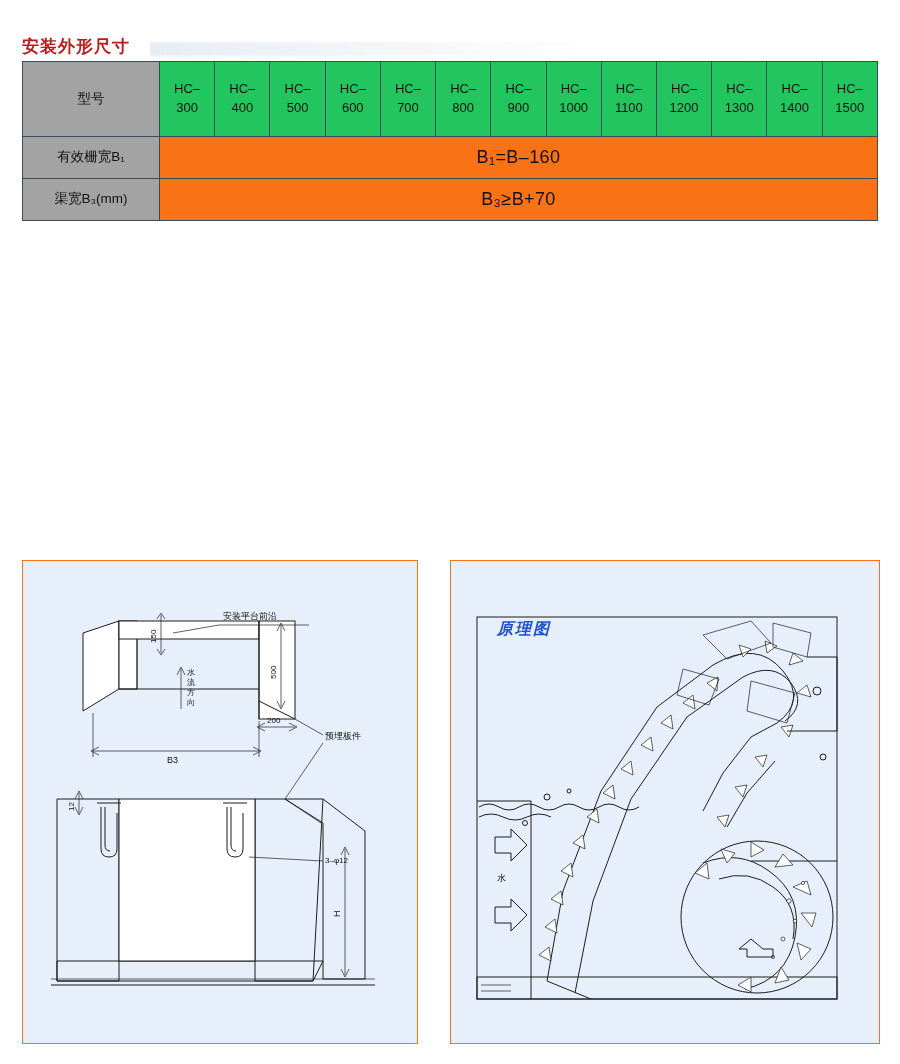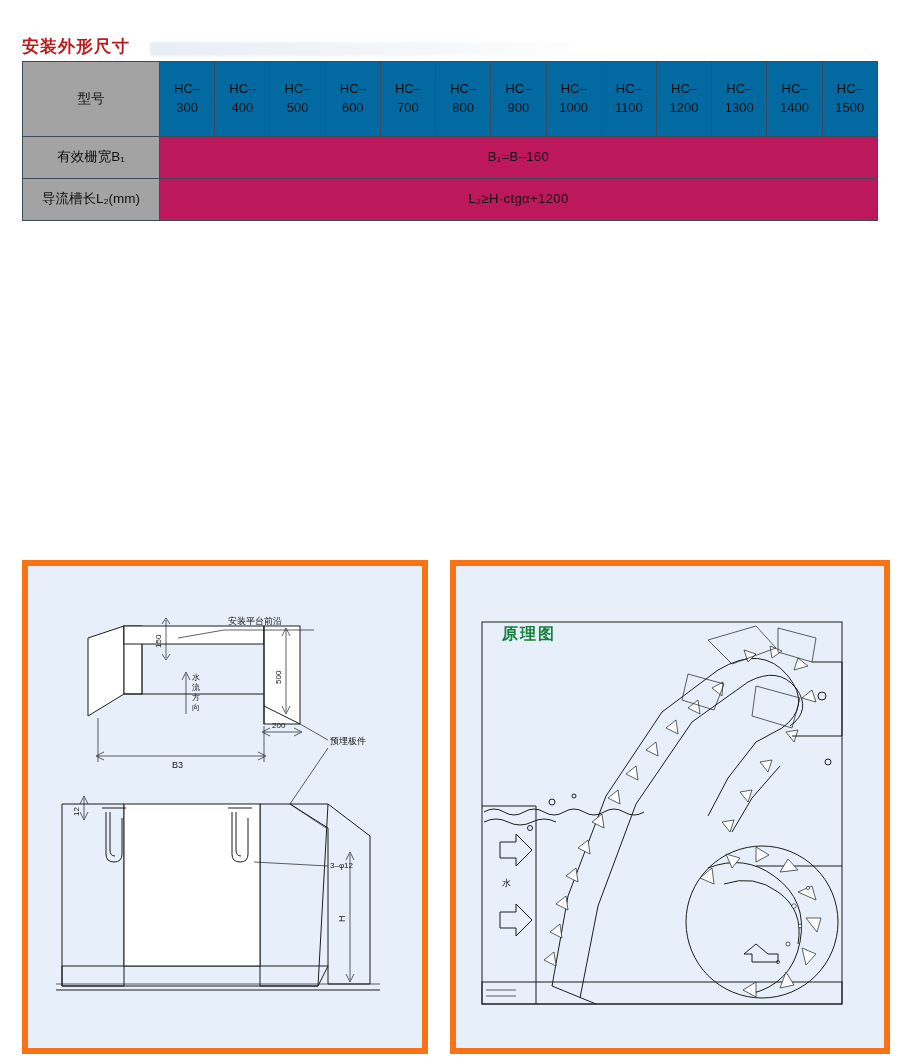--- a/index.html
+++ b/index.html
@@ -60,54 +60,55 @@
   }
   .spec-table td.label {
     width: 128px;
     background: #a3a3a3;
     font-size: 13.5px;
     white-space: nowrap;
     padding: 5px 4px;
   }
   .spec-table tr.head td.label { height: 64px; }
   .spec-table tr.head td.model {
-    background: #0369a1;
+    background: #22c55e;
     font-size: 13px;
     height: 64px;
     line-height: 1.45;
   }
   .spec-table td.val {
     background: #eef4fb;
     font-size: 13px;
     height: 28px;
   }
   .spec-table td.merged {
-    background: #be185d;
-    font-size: 13px;
+    background: #f97316;
+    font-size: 18px;
     height: 33px;
     letter-spacing: .4px;
   }
 
   
   .panel {
     position: absolute;
     background: #e7f0fa;
-    border: 6px solid #f97316;
+    border: 1px solid #f97316;
   }
   #panel-left  { left: 22px;  top: 560px; width: 394px; height: 482px; }
   #panel-right { left: 450px; top: 560px; width: 428px; height: 482px; }
 
   .panel-caption {
     position: absolute;
     left: 46px;
     top: 58px;
     font-size: 16px;
     font-weight: bold;
-    color: #15803d;
+    color: #1d4ed8;
     letter-spacing: 2px;
+    font-style: italic;
   }
 
   svg { display: block; }
   .ln   { stroke: #1d1d1d; fill: none; stroke-width: 1; }
   .ln-t { stroke: #1d1d1d; fill: none; stroke-width: .7; }
   .dim  { stroke: #1d1d1d; fill: none; stroke-width: .7; }
   .txt  { font-family: "Liberation Sans", sans-serif; font-size: 8px; fill: #111; }
   .txt9 { font-family: "Liberation Sans", sans-serif; font-size: 9px; fill: #111; }
   .fillw { fill: #ffffff; stroke: #1d1d1d; stroke-width: 1; }
 </style>
@@ -135,22 +136,22 @@
       <td class="model"><span>HC–</span><br><span>1400</span></td>
       <td class="model"><span>HC–</span><br><span>1500</span></td>
     </tr>
 
 
     <tr>
       <td class="label">有效栅宽B₁</td>
       <td class="merged" colspan="13">B₁=B–160</td>
     </tr>
     <tr>
-      <td class="label">导流槽长L₂(mm)</td>
-      <td class="merged" colspan="13">L₂≥H·ctgα+1200</td>
+      <td class="label">渠宽B₃(mm)</td>
+      <td class="merged" colspan="13">B₃≥B+70</td>
     </tr>
   </tbody>
 </table>
 
 <div class="panel" id="panel-left">
   <svg width="394" height="482" viewBox="0 0 394 482">
 
     <polygon class="fillw" points="60,72 96,60 96,128 60,150"></polygon>
     <rect class="fillw" x="96" y="60" width="18" height="68"></rect>
 

